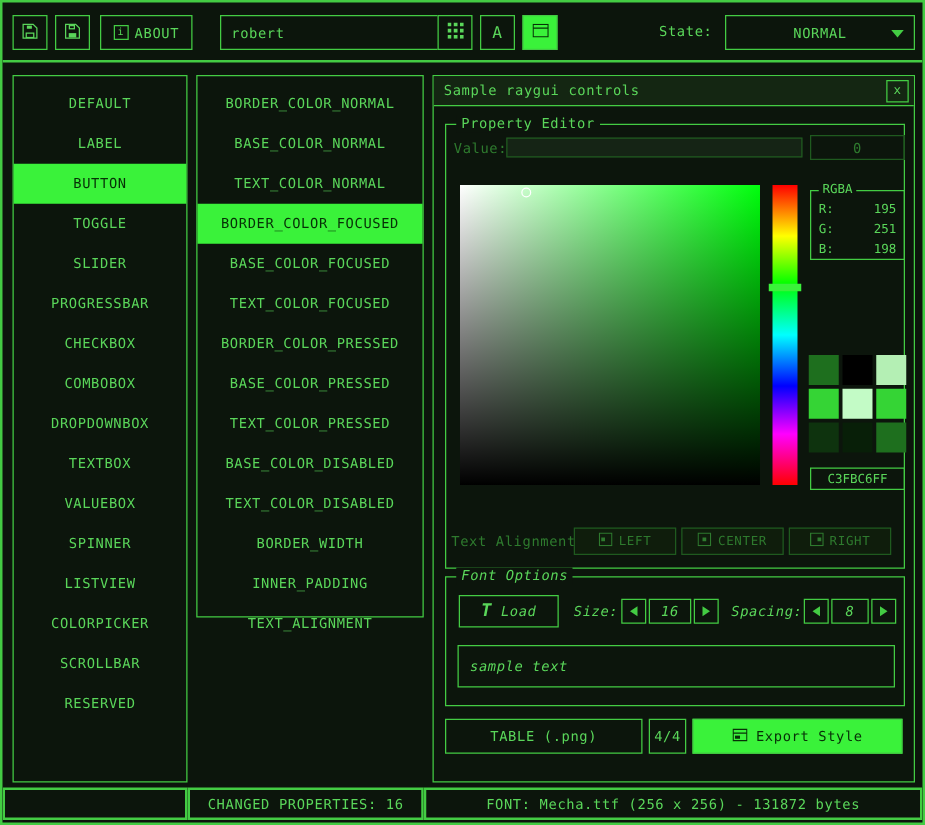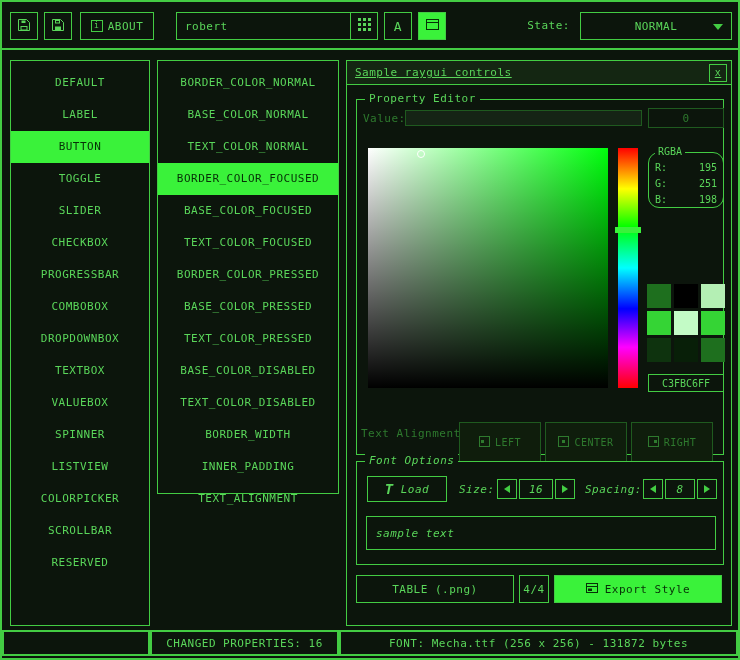--- a/index.html
+++ b/index.html
@@ -43,21 +43,21 @@
   
   .panel{position:absolute;border:1px solid var(--line);background:var(--bg);}
   #controls-panel{left:8px;top:58px;width:140px;height:566px;padding-top:6px;}
   #props-panel{left:155px;top:58px;width:182px;height:434px;padding-top:6px;}
   .list-item{height:32px;line-height:32px;text-align:center;cursor:pointer;white-space:nowrap;overflow:hidden;}
   .list-item.selected{background:var(--accent);color:var(--accent-dark);}
 
   
   #sample-window{left:344px;top:58px;width:386px;height:566px;}
   .titlebar{position:absolute;left:0;top:0;right:0;height:24px;background:var(--bg-title);
-      border-bottom:1px solid var(--line);display:flex;align-items:center;padding:0 4px 0 8px;text-decoration:underline;}
+      border-bottom:1px solid var(--line);display:flex;align-items:center;padding:0 4px 0 8px;}
   .titlebar .title{flex:1;}
   .close-btn{width:18px;height:18px;border:1px solid var(--line);display:flex;align-items:center;
       justify-content:center;font-size:10px;cursor:pointer;}
 
   .groupbox{position:absolute;border:1px solid var(--line);}
   .gb-label{position:absolute;top:-8px;left:8px;background:var(--bg);padding:0 4px;line-height:14px;}
   #pe-group{left:9px;top:38px;width:368px;height:356px;}
   #fo-group{left:9px;top:400px;width:368px;height:104px;font-style:italic;}
 
   .dim{color:var(--dim-text);}
@@ -68,33 +68,33 @@
       color:var(--dim-text);display:flex;align-items:center;justify-content:center;}
 
   .colorpicker{position:absolute;left:11px;top:48px;width:240px;height:240px;cursor:crosshair;
       background:linear-gradient(to top,#000,rgba(0,0,0,0)),linear-gradient(to right,#fff,hsl(123,100%,50%));}
   .picker-cursor{position:absolute;left:49px;top:2px;width:8px;height:8px;border:1px solid #fff;border-radius:50%;}
   .huebar{position:absolute;left:261px;top:48px;width:20px;height:240px;cursor:pointer;
       background:linear-gradient(to bottom,#f00 0%,#ff0 17%,#0f0 33%,#0ff 50%,#00f 67%,#f0f 83%,#f00 100%);}
   .hue-cursor{position:absolute;left:-3px;right:-3px;top:79px;height:6px;background:var(--accent);}
 
   .mini-group{position:absolute;left:291px;width:76px;height:56px;border:1px solid var(--line);font-size:10px;letter-spacing:0;}
-  #rgba-group{top:52px;border-radius:11px;} #hsv-group{top:116px;}
+  #rgba-group{top:52px;} #hsv-group{top:116px;}
   .mini-group .gb-label{left:6px;top:-7px;padding:0 3px;font-size:10px;line-height:12px;}
   .mini-row{display:flex;justify-content:space-between;padding:0 6px;margin-top:4px;line-height:12px;}
   .mini-group .mini-row:first-of-type{margin-top:9px;}
 
   .palette{position:absolute;left:290px;top:184px;width:78px;display:grid;
       grid-template-columns:repeat(3,24px);grid-auto-rows:24px;gap:3px;}
   .palette-cell{width:24px;height:24px;}
   .hex-box{position:absolute;left:291px;top:274px;width:76px;height:18px;border:1px solid var(--line);
       display:flex;align-items:center;justify-content:center;font-size:10px;letter-spacing:0;cursor:text;}
 
   #align-label{position:absolute;left:4px;top:327px;}
-  .align-btn{position:absolute;top:322px;height:40px;border:1px solid var(--dim-line);background:var(--dim-bg);
+  .align-btn{position:absolute;top:322px;height:22px;border:1px solid var(--dim-line);background:var(--dim-bg);
       color:var(--dim-text);display:flex;align-items:center;justify-content:center;gap:5px;cursor:pointer;font-size:10px;}
   #align-left{left:102px;width:82px;}
   #align-center{left:188px;width:82px;}
   #align-right{left:274px;width:82px;}
 
   #load-btn{position:absolute;left:10px;top:14px;width:80px;height:26px;border:1px solid var(--line);
       display:flex;align-items:center;justify-content:center;gap:7px;cursor:pointer;}
   .t-icon{font-size:14px;font-weight:bold;}
   #size-label{position:absolute;left:102px;top:21px;}
   #spacing-label{position:absolute;left:228px;top:21px;}
@@ -189,22 +189,22 @@
     </div>
   </div>
 
   <div class="panel" id="controls-panel">
 
   <div class="list-item">DEFAULT</div>
       <div class="list-item">LABEL</div>
       <div class="list-item selected">BUTTON</div>
       <div class="list-item">TOGGLE</div>
       <div class="list-item">SLIDER</div>
+      <div class="list-item">PROGRESSBAR</div>
       <div class="list-item">CHECKBOX</div>
-      <div class="list-item">PROGRESSBAR</div>
       <div class="list-item">COMBOBOX</div>
       <div class="list-item">DROPDOWNBOX</div>
       <div class="list-item">TEXTBOX</div>
       <div class="list-item">VALUEBOX</div>
       <div class="list-item">SPINNER</div>
       <div class="list-item">LISTVIEW</div>
       <div class="list-item">COLORPICKER</div>
       <div class="list-item">SCROLLBAR</div>
       <div class="list-item">RESERVED</div>
     </div>

